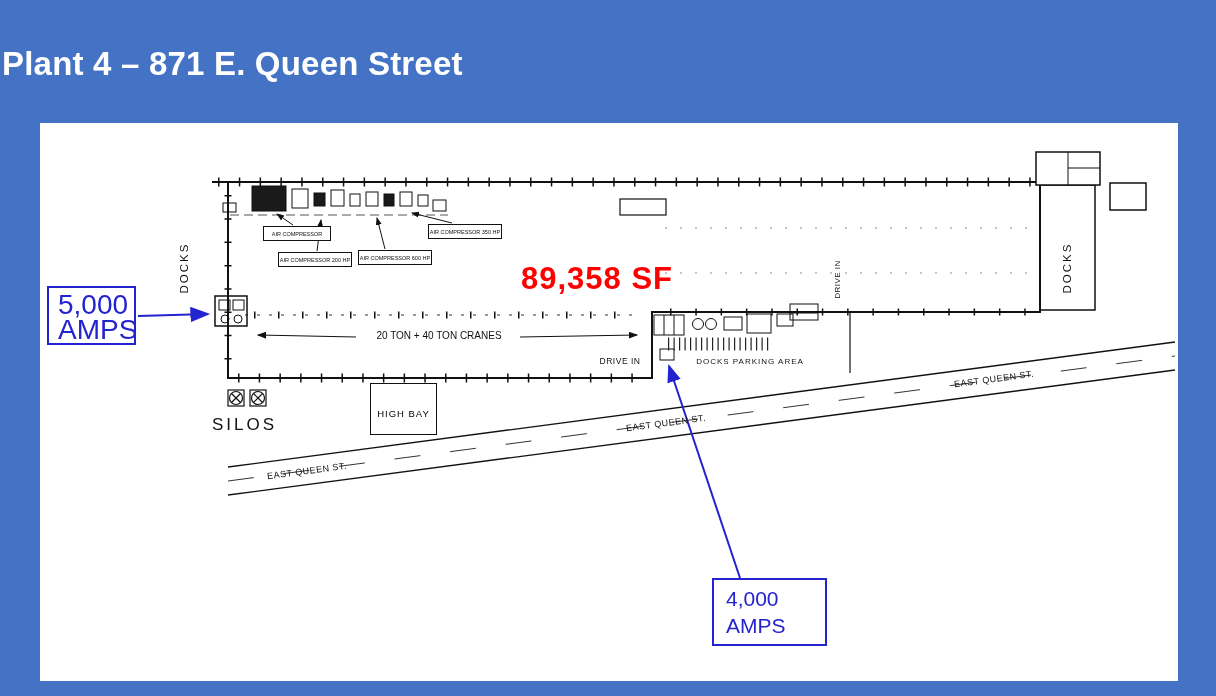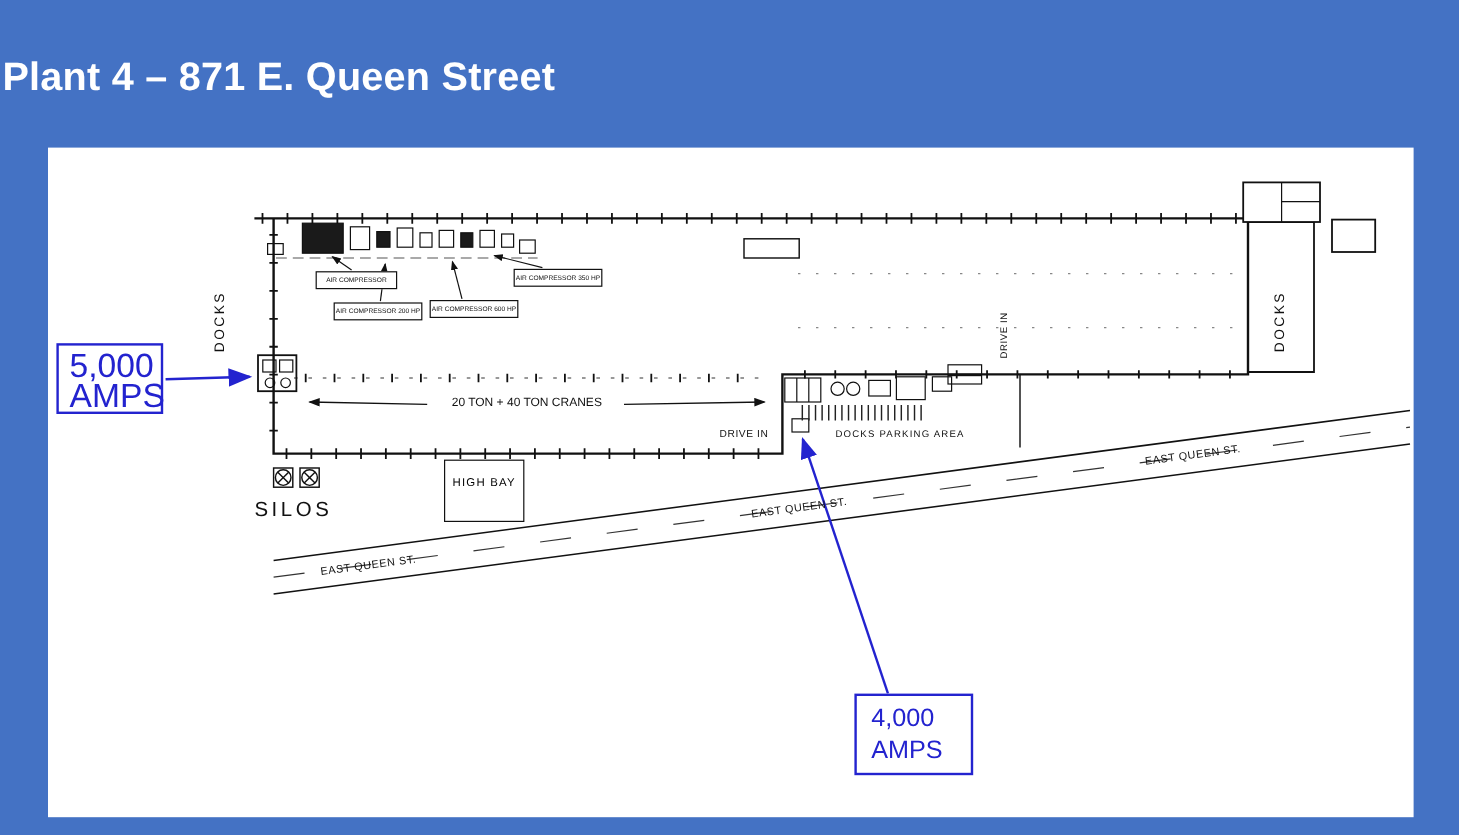--- a/index.html
+++ b/index.html
@@ -32,42 +32,42 @@
   #docks-left{left:116px;top:137px;}
   #docks-right{left:999px;top:137px;}
   #cranes-label{left:320px;top:207px;width:158px;font-size:10px;}
   #drivein-door{left:552px;top:233px;width:56px;font-size:8.5px;letter-spacing:0.5px;}
   #gravel-label{left:648px;top:234px;width:124px;font-size:8px;letter-spacing:1px;}
   #drivein-side{left:772px;top:152px;width:50px;font-size:8px;letter-spacing:0.5px;}
   #highbay-box{
     left:330px;top:260px;width:67px;height:52px;
     border:1.5px solid #111;background:#fff;box-sizing:border-box;
   }
-  #highbay-box .hb{margin-top:13px;font-size:9.5px;letter-spacing:1px;}
+  #highbay-box .hb{margin-top:24px;font-size:9.5px;letter-spacing:1px;}
   #silos-label{left:172px;top:292px;width:100px;font-size:17px;letter-spacing:3px;}
   .street{width:96px;font-size:9px;letter-spacing:0.5px;}
   #street-1{left:219px;top:343px;}
   #street-2{left:578px;top:295px;}
   #street-3{left:906px;top:251px;}
   .comp{
     border:1px solid #111;background:#fff;box-sizing:border-box;
     display:flex;align-items:center;justify-content:center;
     font-size:5.5px;overflow:hidden;height:15px;color:#111;
   }
   #comp-0{left:223px;top:103px;width:68px;}
   #comp-1{left:238px;top:129px;width:74px;}
   #comp-2{left:318px;top:127px;width:74px;}
   #comp-3{left:388px;top:101px;width:74px;}
   .callout{
     border:2px solid #2323CF;background:#fff;box-sizing:border-box;
     color:#2323CF;
   }
   #callout-left{left:7px;top:163px;width:89px;height:59px;
     font-size:28px;line-height:25px;padding:4px 0 0 9px;}
-  #callout-bottom{left:672px;top:455px;width:99px;height:68px;
+  #callout-bottom{left:672px;top:455px;width:115px;height:68px;
     font-size:21px;line-height:27px;padding:5px 0 0 12px;}
 </style>
 </head>
 <body>
 
 <div class="abs" id="title">Plant 4 – 871 E. Queen Street</div>
 
 <div class="abs" id="slide">
 
   <svg id="plan-svg" width="1138" height="558" viewBox="0 0 1138 558">
@@ -160,20 +160,21 @@
       <line x1="253" y1="102" x2="237" y2="91" marker-end="url(#mb)"></line>
       <line x1="277" y1="128" x2="281" y2="97" marker-end="url(#mb)"></line>
       <line x1="345" y1="126" x2="337" y2="95" marker-end="url(#mb)"></line>
       <line x1="412" y1="100" x2="372" y2="90" marker-end="url(#mb)"></line>
     </g>
 
     <line x1="98" y1="193" x2="168" y2="191" stroke="#2323CF" stroke-width="2.2" marker-end="url(#mu)"></line>
     <line x1="700" y1="455" x2="629" y2="243" stroke="#2323CF" stroke-width="2" marker-end="url(#mu)"></line>
   </svg>
 
+  <div class="lbl ctr" id="area-label">89,358 SF</div>
 
   <div class="lbl ctr rot90 docks" id="docks-left">DOCKS</div>
   <div class="lbl ctr rot90 docks" id="docks-right">DOCKS</div>
 
   <div class="lbl ctr" id="cranes-label">20 TON + 40 TON CRANES</div>
   <div class="lbl ctr" id="drivein-door">DRIVE IN</div>
   <div class="lbl ctr" id="gravel-label">DOCKS PARKING AREA</div>
   <div class="lbl ctr rot90" id="drivein-side">DRIVE IN</div>
 
   <div class="abs" id="highbay-box">

